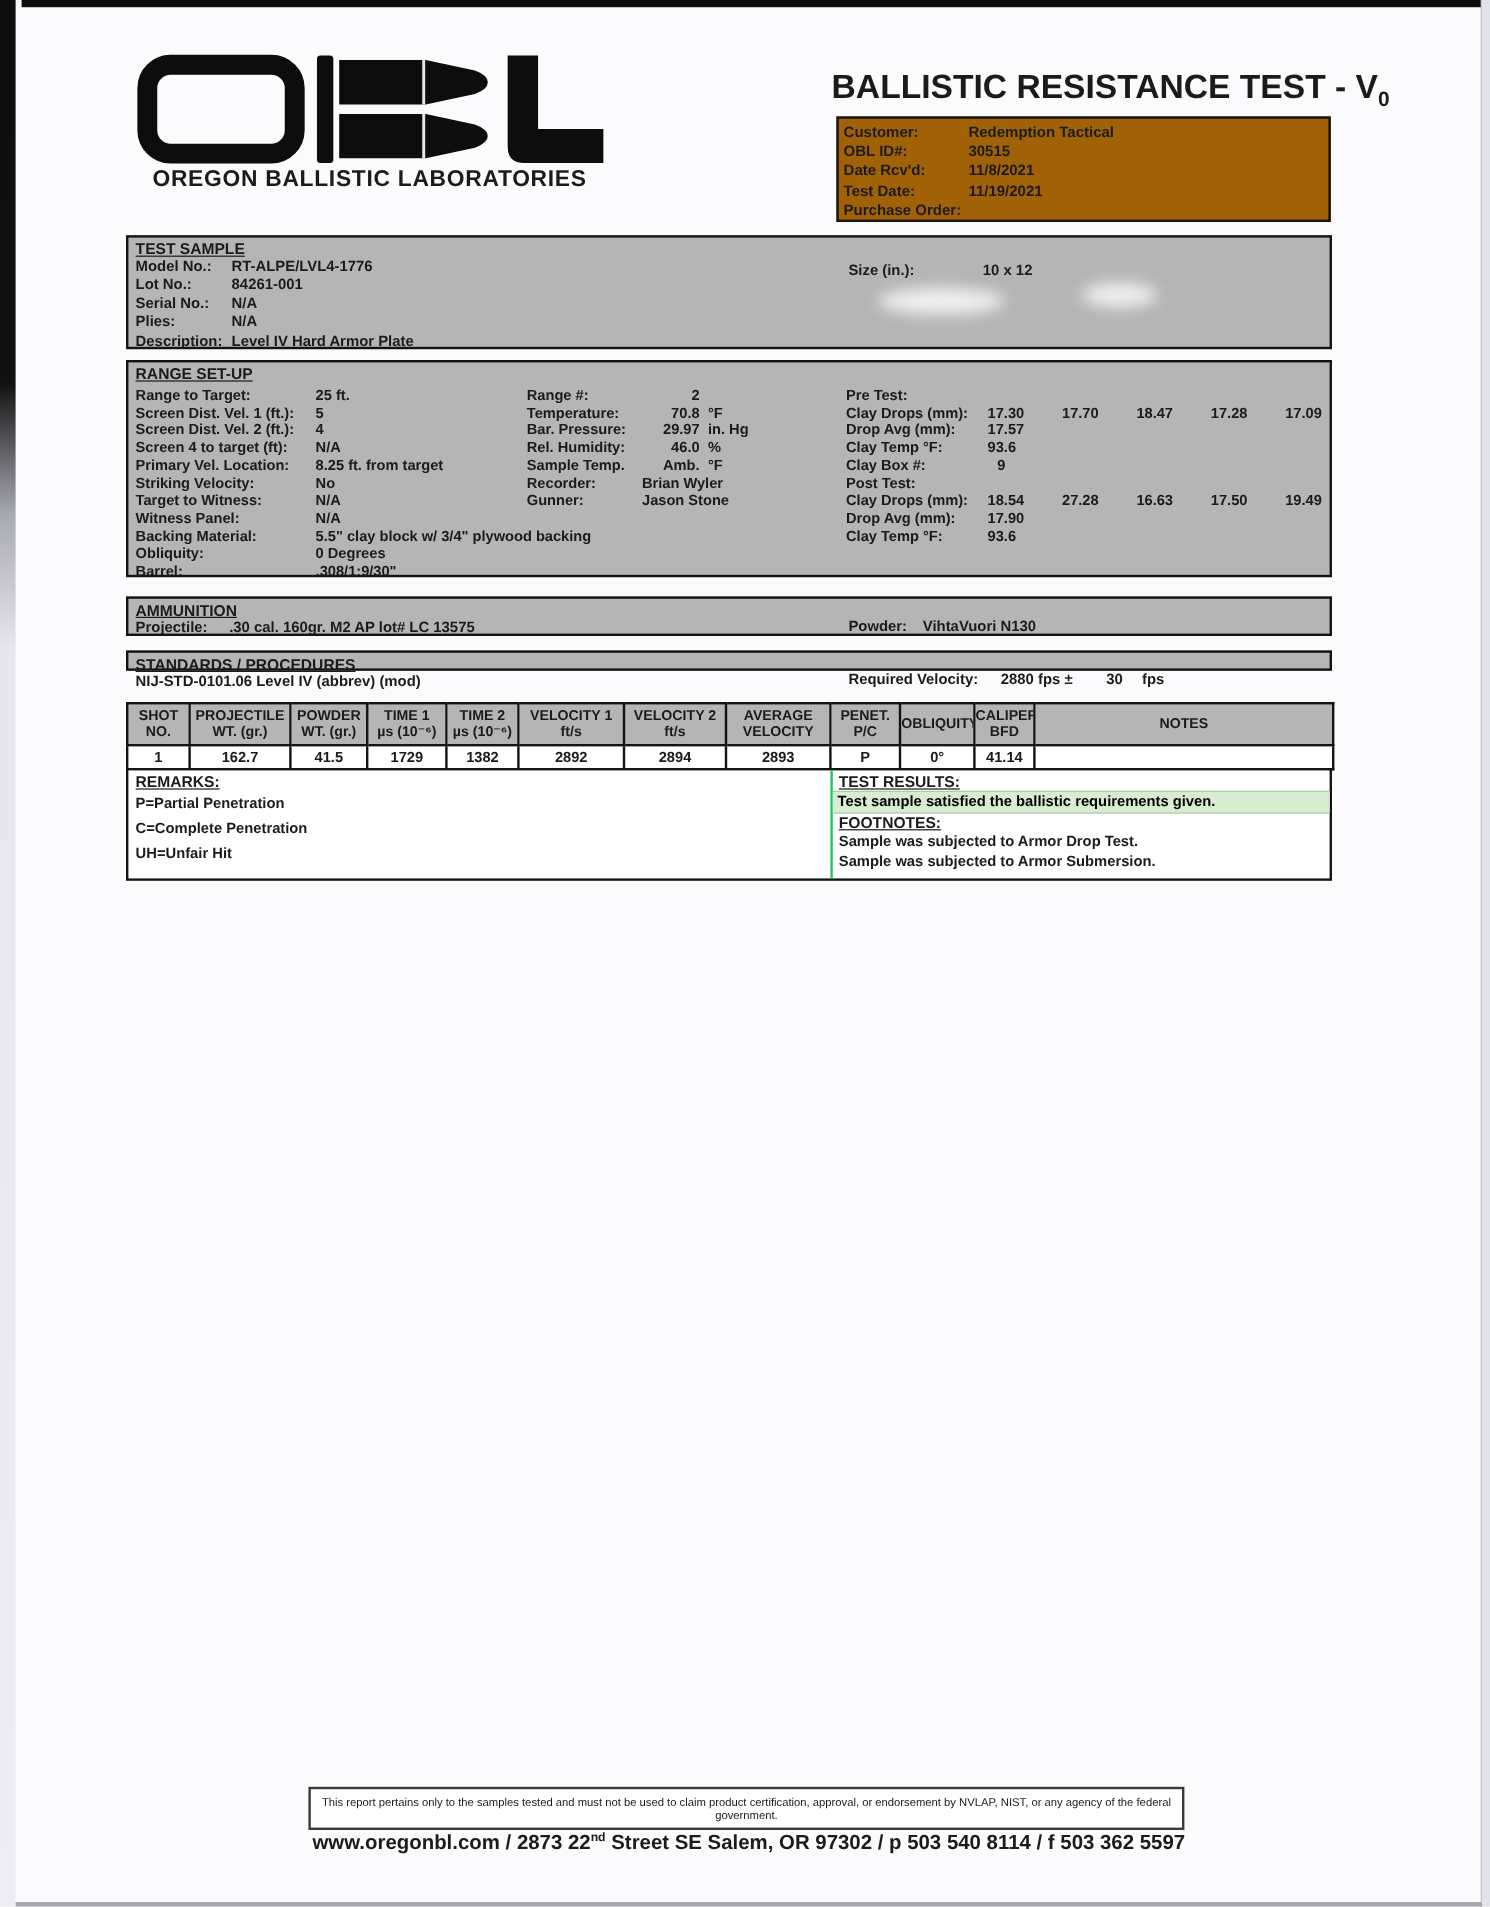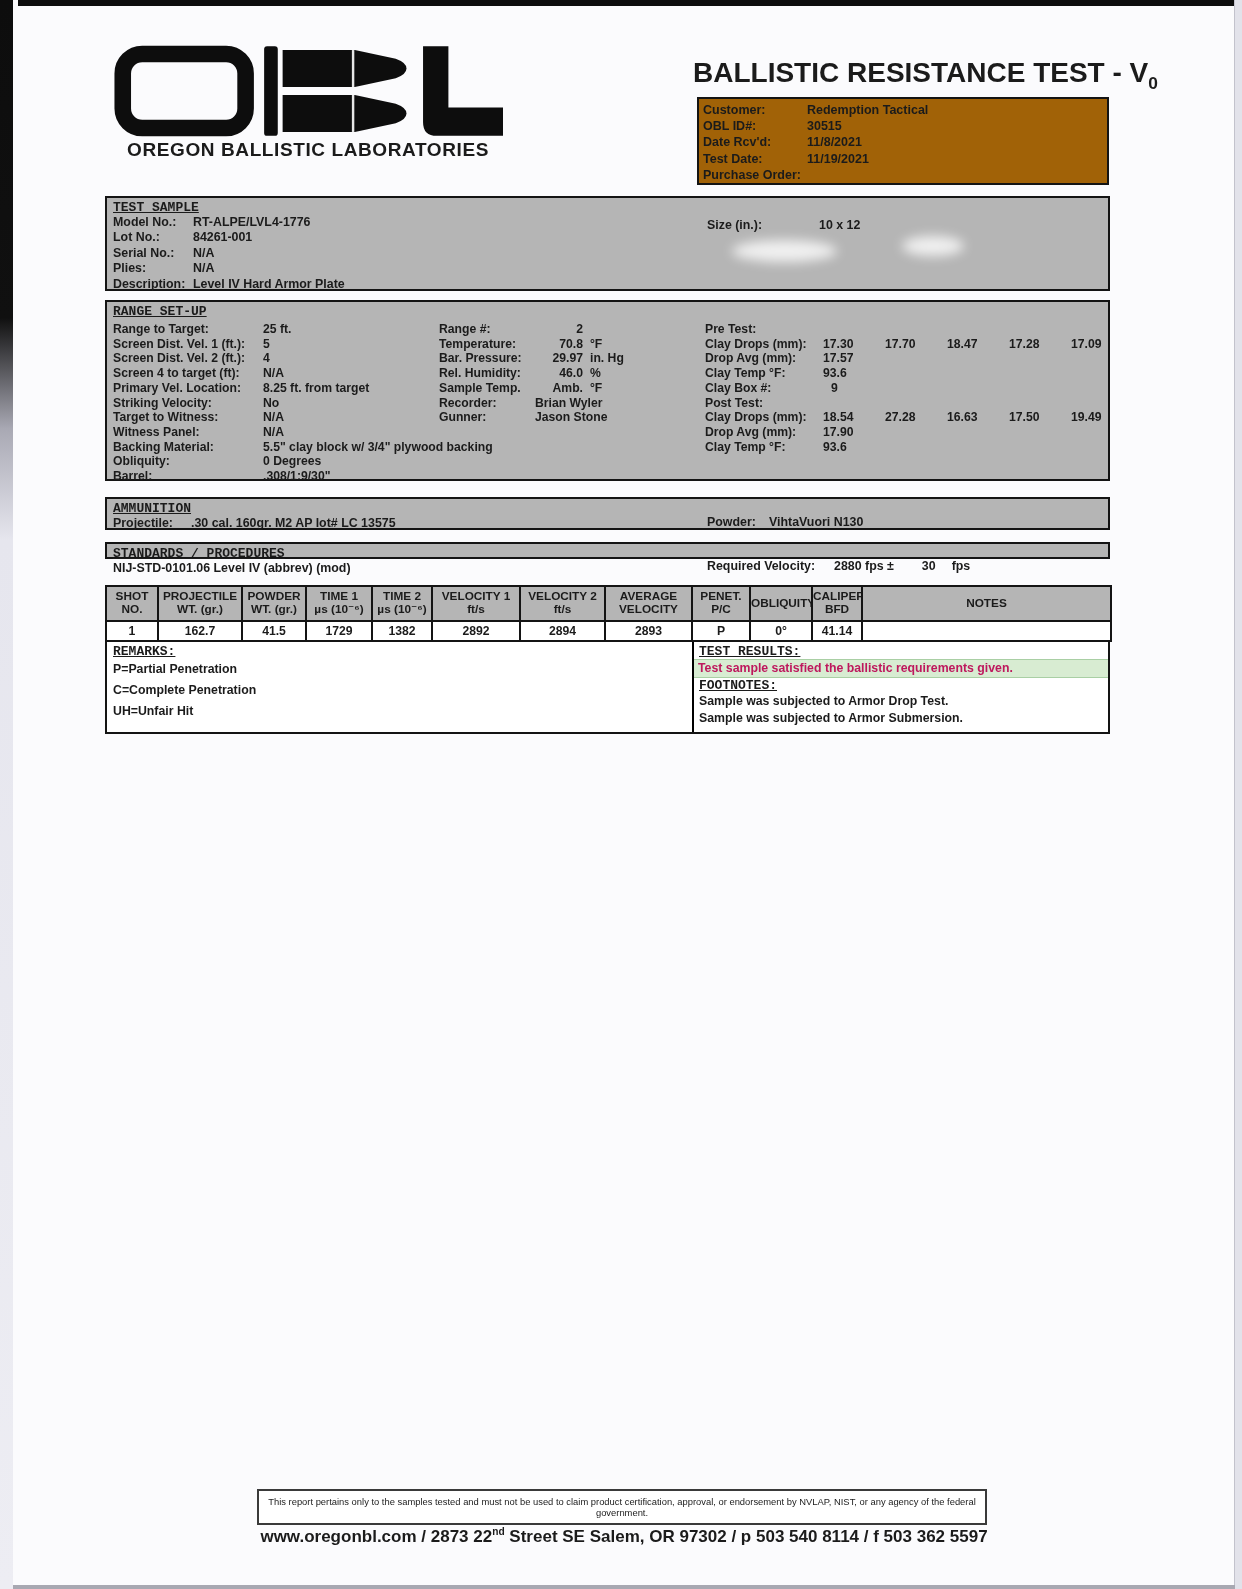--- a/index.html
+++ b/index.html
@@ -13,21 +13,21 @@
   
   .edge-left{position:absolute;left:0;top:0;width:13px;height:100%;
     background:linear-gradient(180deg,#0d0d0d 0%,#101010 20%,#a9a9b4 27%,#e6e6ee 34%,#ededf3 100%);}
   .edge-top{position:absolute;left:18px;right:7px;top:0;height:6px;background:#0d0d0d;}
   .edge-right{position:absolute;right:0;top:0;width:7px;height:100%;background:#e2e2ea;border-left:1px solid #c2c2cc;}
   .edge-bottom{position:absolute;left:13px;right:7px;bottom:0;height:4px;background:#a8a8b2;}
 
   
   .gbox{position:absolute;left:105px;width:1005px;background:#b5b5b5;
     border:2px solid #141414;box-sizing:border-box;padding:2px 0 0 6px;}
-  .sec-title{font-size:13px;text-decoration:underline;line-height:15px;white-space:nowrap;font-family:Liberation Mono, monospace;}
+  .sec-title{font-size:13px;text-decoration:underline;line-height:15px;white-space:nowrap;}
   .kv{display:flex;white-space:nowrap;}
   .k{flex:none;}
   .v{flex:none;}
 
   
   .logo{position:absolute;left:113px;top:44px;width:390px;height:94px;}
   .logo-sub{position:absolute;left:113px;top:139px;width:390px;text-align:center;
     font-size:19px;letter-spacing:0.6px;white-space:nowrap;}
   .doc-title{position:absolute;left:693px;top:57px;width:424px;text-align:center;
     font-size:28px;white-space:nowrap;}
@@ -74,24 +74,24 @@
   .shot-table{position:absolute;left:105px;top:585px;width:1005px;border-collapse:collapse;table-layout:fixed;}
   .shot-table th,.shot-table td{border:2px solid #141414;text-align:center;overflow:hidden;}
   .shot-table th{background:#b5b5b5;font-size:11.8px;line-height:13px;padding:3px 0 4px 0;}
   .shot-table td{background:#ffffff;font-size:12.2px;height:18px;padding:0 2px;}
 
   
   .resbox{position:absolute;left:105px;top:640px;width:1005px;height:94px;background:#fff;
     border:2px solid #141414;box-sizing:border-box;display:flex;}
   .res-left{width:585px;flex:none;box-sizing:border-box;padding:2px 0 0 6px;}
   .res-left .line{font-size:12.3px;line-height:21px;}
-  .res-right{flex:1;border-left:2px solid #000000;box-sizing:border-box;padding:2px 0 0 0;}
+  .res-right{flex:1;border-left:2px solid #22c55e;box-sizing:border-box;padding:2px 0 0 0;}
   .res-right .sec-title{padding-left:5px;}
   .result-bar{height:17px;line-height:17px;font-size:12.3px;padding-left:4px;
-    background:#d8ecd2;color:#be185d;border-top:1px solid #a9cfa4;border-bottom:1px solid #a9cfa4;}
+    background:#d8ecd2;color:#000000;border-top:1px solid #a9cfa4;border-bottom:1px solid #a9cfa4;}
   .res-right .line{font-size:12.3px;line-height:16.5px;padding-left:5px;}
 
   
   .disclaimer{position:absolute;left:257px;top:1489px;width:730px;box-sizing:border-box;
     border:2px solid #3a3a3a;background:#fff;font-weight:400;font-size:9.4px;line-height:11px;
     text-align:center;padding:5px 8px;color:#1b1b1b;}
   .footer-line{position:absolute;left:13px;top:1526px;width:1222px;text-align:center;
     font-size:17px;white-space:nowrap;}
   .footer-line sup{font-size:60%;}
 </style>

